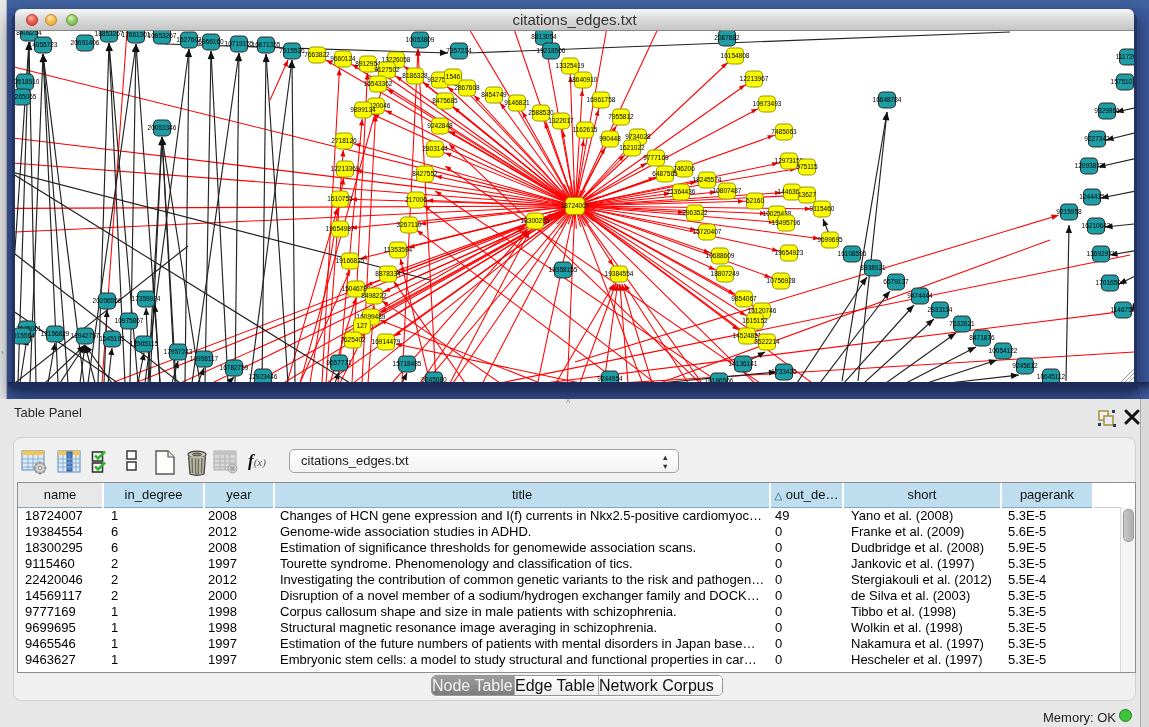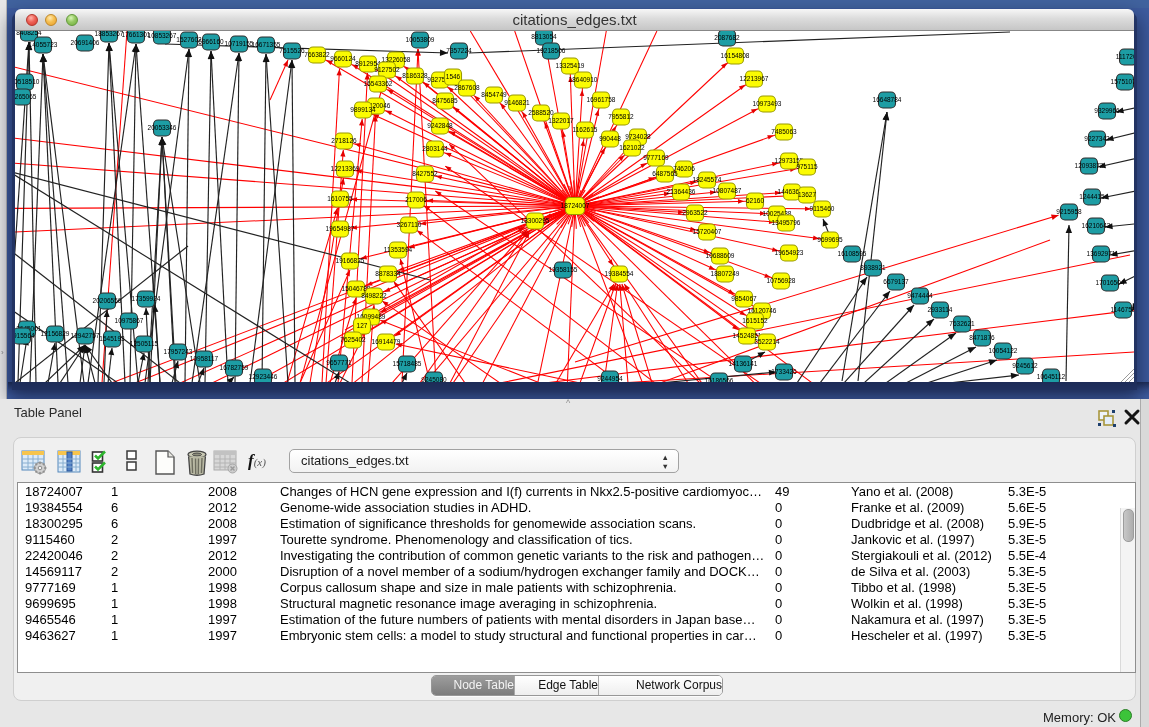--- a/index.html
+++ b/index.html
@@ -31,21 +31,21 @@
 th{height:24px;background:#bedeef;font-weight:normal;font-size:13px;color:#111;
  border-right:2px solid #fff;border-bottom:1px solid #86a7bd}
 th.g{background:#e8e8e8;border-right:2px solid #fff}
 td{height:16px;white-space:nowrap;overflow:hidden;padding:0}
 td.c0{padding-left:7px}td.c1{padding-left:8px}td.c2{padding-left:4px}
 td.c3{padding-left:6px}td.c4{padding-left:5px}td.c5{padding-left:8px}td.c6{padding-left:7px}
 #sbtrack{position:absolute;right:0px;top:25px;width:15px;height:164px;background:#f4f4f4;border-left:1px solid #dadada}
 #sbthumb{position:absolute;left:2px;top:1px;width:11px;height:33px;background:linear-gradient(90deg,#c8c8c8,#adadad);border:1px solid #9c9c9c;border-radius:5px}
 #tabs{position:absolute;left:417px;top:237px;height:21px;border:1px solid #979797;border-radius:5px;overflow:hidden;
  box-shadow:0 1px 0 rgba(255,255,255,.7)}
-#tabs span{display:inline-block;height:19px;line-height:19px;font-size:12px;text-align:right;vertical-align:top}
+#tabs span{display:inline-block;height:19px;line-height:19px;font-size:16px;text-align:left;vertical-align:top}
 #tabs .sel{width:82px;background:linear-gradient(#9d9d9d,#7c7c7c);color:#f3f3f3}
 #tabs .ns{background:linear-gradient(#ffffff,#eeeeee);color:#111;border-left:1px solid #a8a8a8}
 #mem{position:absolute;right:33px;top:311px;font-size:13px;color:#222}
 #memdot{position:absolute;left:1119px;top:310px;width:13px;height:13px;border-radius:50%;background:#3cc43a;border:1.5px solid #2a7d26}
 #redge{position:absolute;left:1140px;top:399px;width:1px;height:328px;background:#ababab}
 #redge2{position:absolute;left:1141px;top:399px;width:8px;height:328px;background:#d9d9d9}
 .ticon{position:absolute;top:12px}
 #shadowband{position:absolute;left:8px;top:382px;width:1141px;height:17px;background:linear-gradient(rgba(12,20,48,.62),rgba(30,45,90,.25) 45%,rgba(62,92,162,0) 80%)}
 </style></head>
 <body>
@@ -855,20 +855,30 @@
             <col class="w0">
             <col class="w1">
             <col class="w2">
             <col class="w3">
             <col class="w4">
             <col class="w5">
             <col class="w6">
             <col class="w7">
           </colgroup>
         <tbody>
+            <tr>
+              <th class="g">name</th>
+              <th>in_degree</th>
+              <th>year</th>
+              <th>title</th>
+              <th><span style="font-size:10px;color:#1f4f6f">△</span> out_de…</th>
+              <th>short</th>
+              <th>pagerank</th>
+              <th style="background:#fff;border-right:none;border-bottom:1px solid #c9c9c9"></th>
+            </tr>
         <tr>
               <td class="c0">18724007</td>
               <td class="c1">1</td>
               <td class="c2">2008</td>
               <td class="c3">Changes of HCN gene expression and I(f) currents in Nkx2.5-positive cardiomyoc…</td>
               <td class="c4">49</td>
               <td class="c5">Yano et al. (2008)</td>
               <td class="c6">5.3E-5</td>
             </tr>
 <tr>

